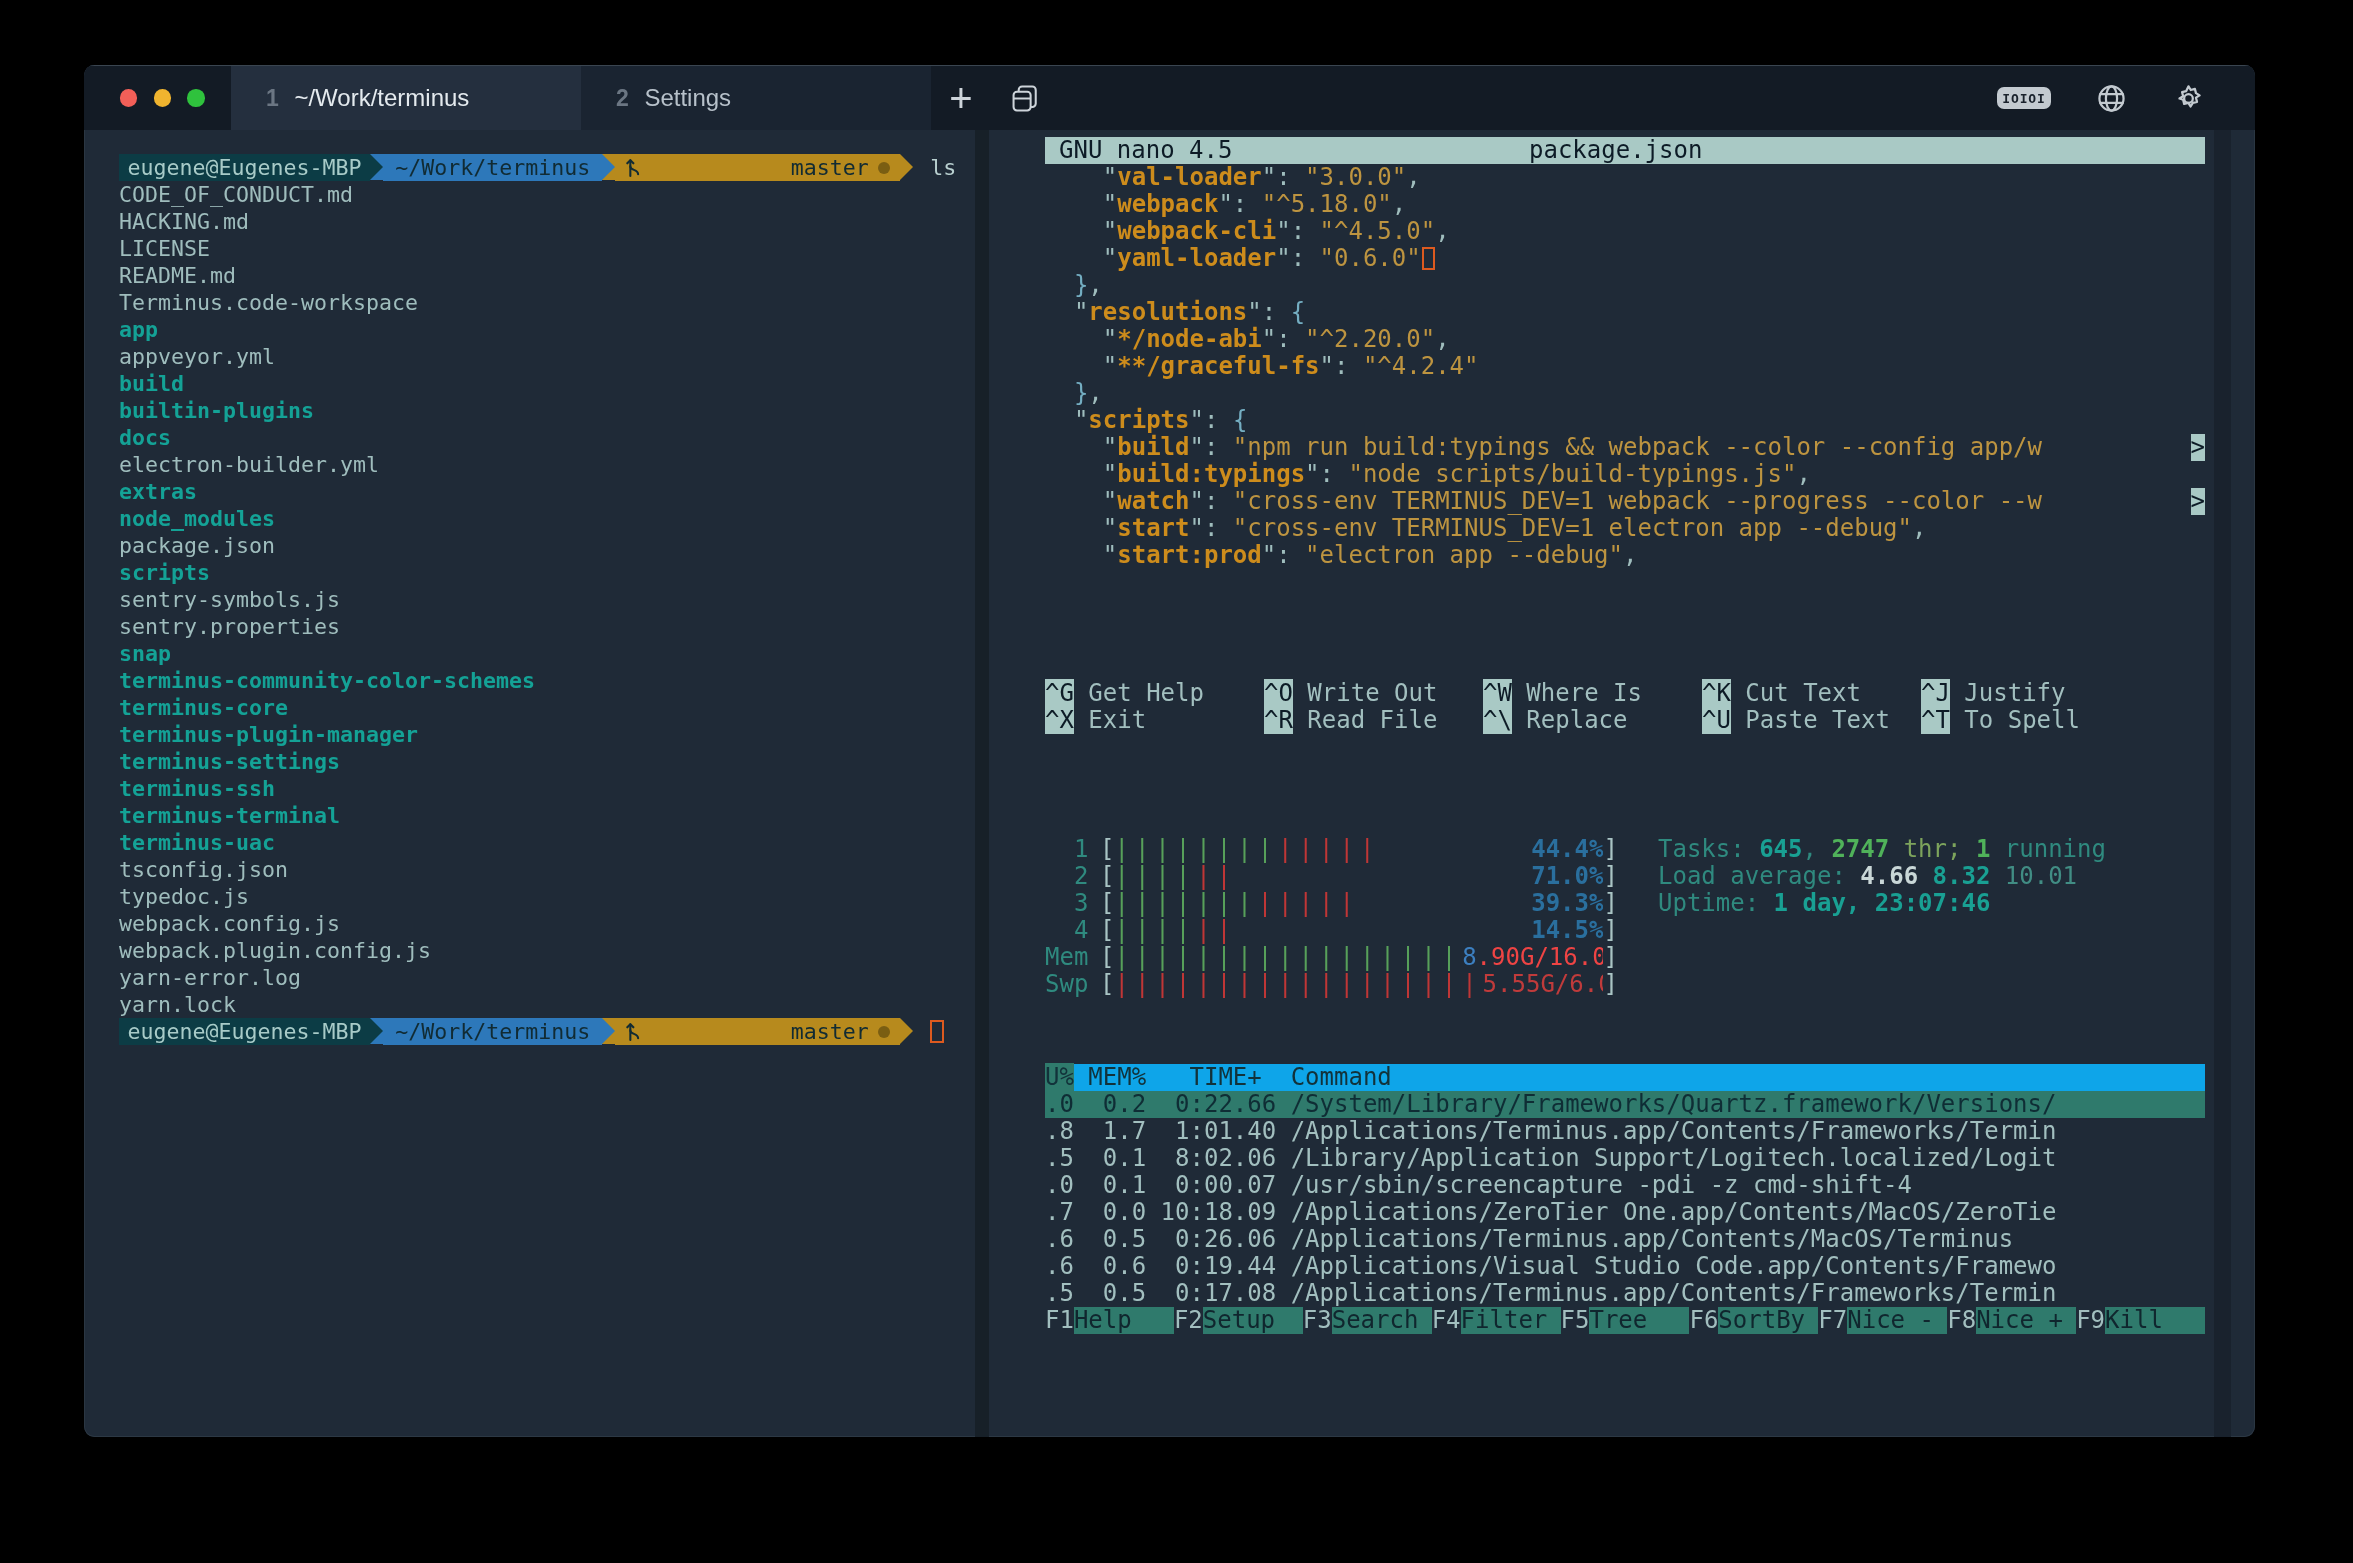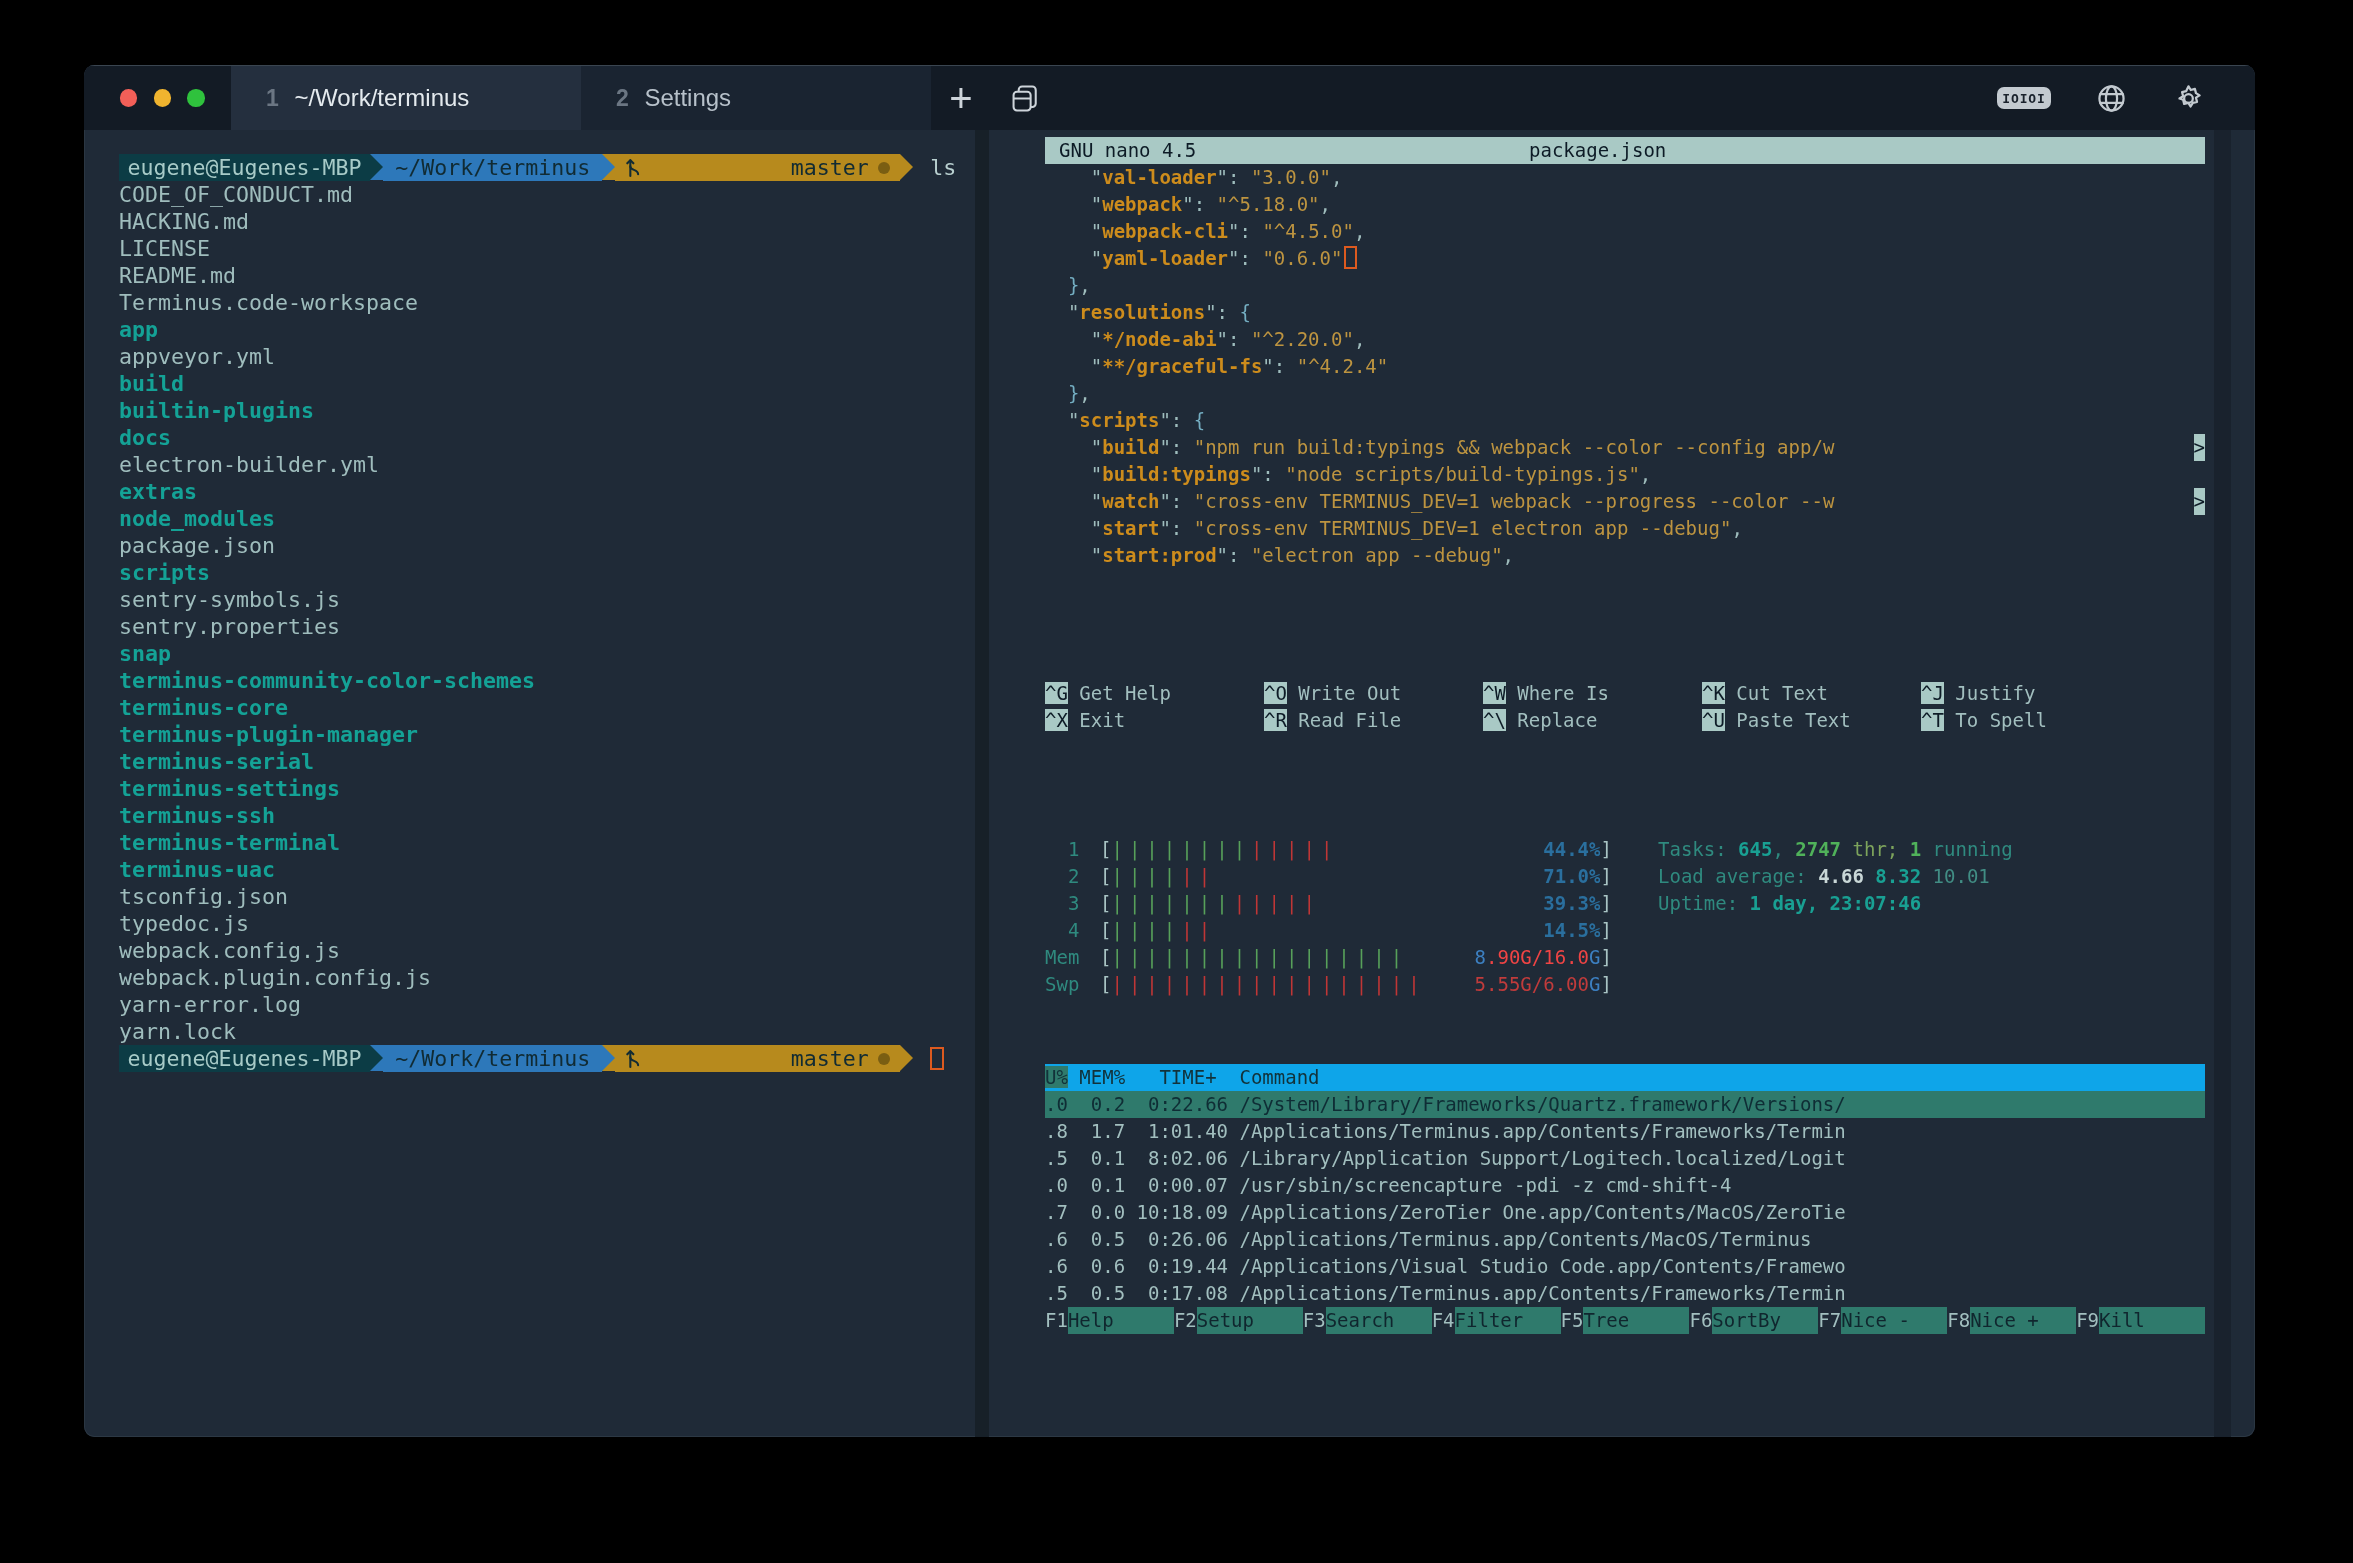--- a/index.html
+++ b/index.html
@@ -30,21 +30,21 @@
   .serial-badge { background:#c3cad0; color:#1a222c; font-size:13px; font-weight:bold;
                   border-radius:7px; padding:3.5px 5.2px; letter-spacing:0.9px;
                   font-family:"DejaVu Sans Mono", monospace; }
 
   
   .content { flex:1; display:flex; min-height:0; }
   .left-pane { width:891px; flex:none; padding:24px 0 0 35px; overflow:hidden;
                font-size:21.6px; line-height:27px; color:#a2bfbf; }
   .divider { width:14px; flex:none; background:#172028; }
   .right-pane { flex:1; position:relative; padding:7px 50px 0 56px; overflow:hidden;
-                font-size:19px; line-height:27px; color:#a2bfbf; }
+                font-size:24px; line-height:27px; color:#a2bfbf; }
   .scroll-strip { position:absolute; right:24px; top:0; bottom:0; width:17.3px; background:#19222d; }
 
   .tline { height:27px; white-space:pre; }
   .tline.dir { color:#14a296; font-weight:bold; }
   .tline.file { color:#9fbdbd; }
 
   
   .prompt { height:27px; display:flex; align-items:stretch; white-space:pre; }
   .pseg { display:flex; align-items:center; }
   .seg-user { background:#0c3c45; color:#a8cbc8; padding:0 8.6px; }
@@ -197,21 +197,20 @@
           <div class="tline dir">extras</div>
           <div class="tline dir">node_modules</div>
           <div class="tline file">package.json</div>
           <div class="tline dir">scripts</div>
           <div class="tline file">sentry-symbols.js</div>
           <div class="tline file">sentry.properties</div>
           <div class="tline dir">snap</div>
           <div class="tline dir">terminus-community-color-schemes</div>
           <div class="tline dir">terminus-core</div>
           <div class="tline dir">terminus-plugin-manager</div>
-          <div class="tline dir">terminus-serial</div>
           <div class="tline dir">terminus-settings</div>
           <div class="tline dir">terminus-ssh</div>
           <div class="tline dir">terminus-terminal</div>
           <div class="tline dir">terminus-uac</div>
           <div class="tline file">tsconfig.json</div>
           <div class="tline file">typedoc.js</div>
           <div class="tline file">webpack.config.js</div>
           <div class="tline file">webpack.plugin.config.js</div>
           <div class="tline file">yarn-error.log</div>
           <div class="tline file">yarn.lock</div>

